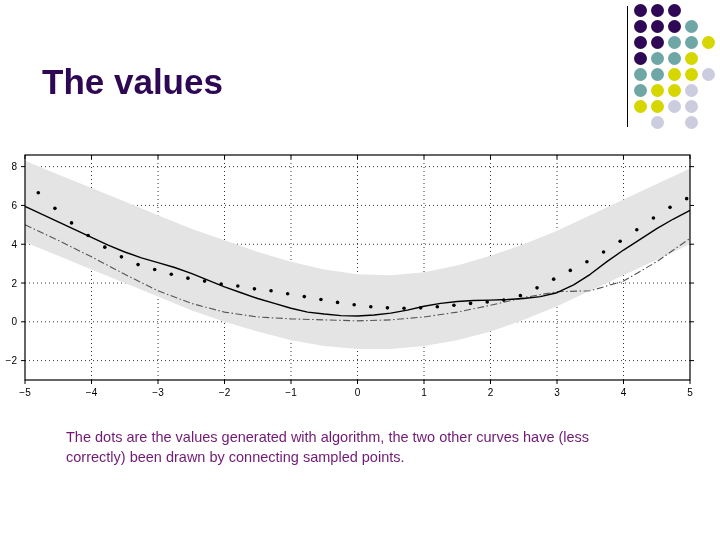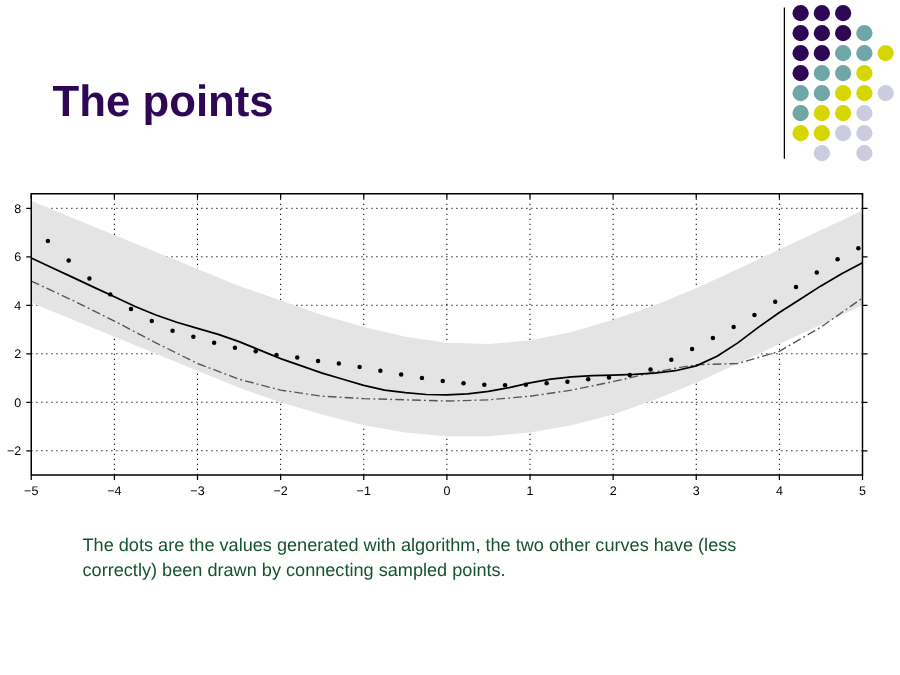--- a/index.html
+++ b/index.html
@@ -63,21 +63,21 @@
   }
 
   
   #caption {
     position: absolute;
     left: 66px;
     top: 427px;
     width: 578px;
     font-size: 14.5px;
     line-height: 20px;
-    color: #14532d;
+    color: #701a75;
   }
 </style>
 </head>
 <body>
 
 <div id="deco-divider"></div>
 <div id="deco-dots">
     <div class="deco-dot" style="left: 0px; top: 0px; background: rgb(46, 8, 84);"></div>
     <div class="deco-dot" style="left: 17px; top: 0px; background: rgb(46, 8, 84);"></div>
     <div class="deco-dot" style="left: 34px; top: 0px; background: rgb(46, 8, 84);"></div>
@@ -104,21 +104,21 @@
     <div class="deco-dot" style="left: 34px; top: 80px; background: rgb(214, 214, 0);"></div>
     <div class="deco-dot" style="left: 51px; top: 80px; background: rgb(204, 204, 223);"></div>
     <div class="deco-dot" style="left: 0px; top: 96px; background: rgb(214, 214, 0);"></div>
     <div class="deco-dot" style="left: 17px; top: 96px; background: rgb(214, 214, 0);"></div>
     <div class="deco-dot" style="left: 34px; top: 96px; background: rgb(204, 204, 223);"></div>
     <div class="deco-dot" style="left: 51px; top: 96px; background: rgb(204, 204, 223);"></div>
     <div class="deco-dot" style="left: 17px; top: 112px; background: rgb(204, 204, 223);"></div>
     <div class="deco-dot" style="left: 51px; top: 112px; background: rgb(204, 204, 223);"></div>
   </div>
 
-<div id="page-title">The points</div>
+<div id="page-title">The values</div>
 
 <div id="chart-figure">
   <svg id="chart-svg" width="720" height="265" viewBox="0 0 720 265">
     <g>
       <rect id="plot-bg" x="25" y="15" width="665" height="225" fill="#ffffff"></rect>
       <g id="grid-lines">
           <line x1="91.5" y1="15" x2="91.5" y2="240" stroke="#000000" stroke-width="0.8" stroke-dasharray="1,3"></line>
           <line x1="158" y1="15" x2="158" y2="240" stroke="#000000" stroke-width="0.8" stroke-dasharray="1,3"></line>
           <line x1="224.5" y1="15" x2="224.5" y2="240" stroke="#000000" stroke-width="0.8" stroke-dasharray="1,3"></line>
           <line x1="291" y1="15" x2="291" y2="240" stroke="#000000" stroke-width="0.8" stroke-dasharray="1,3"></line>

